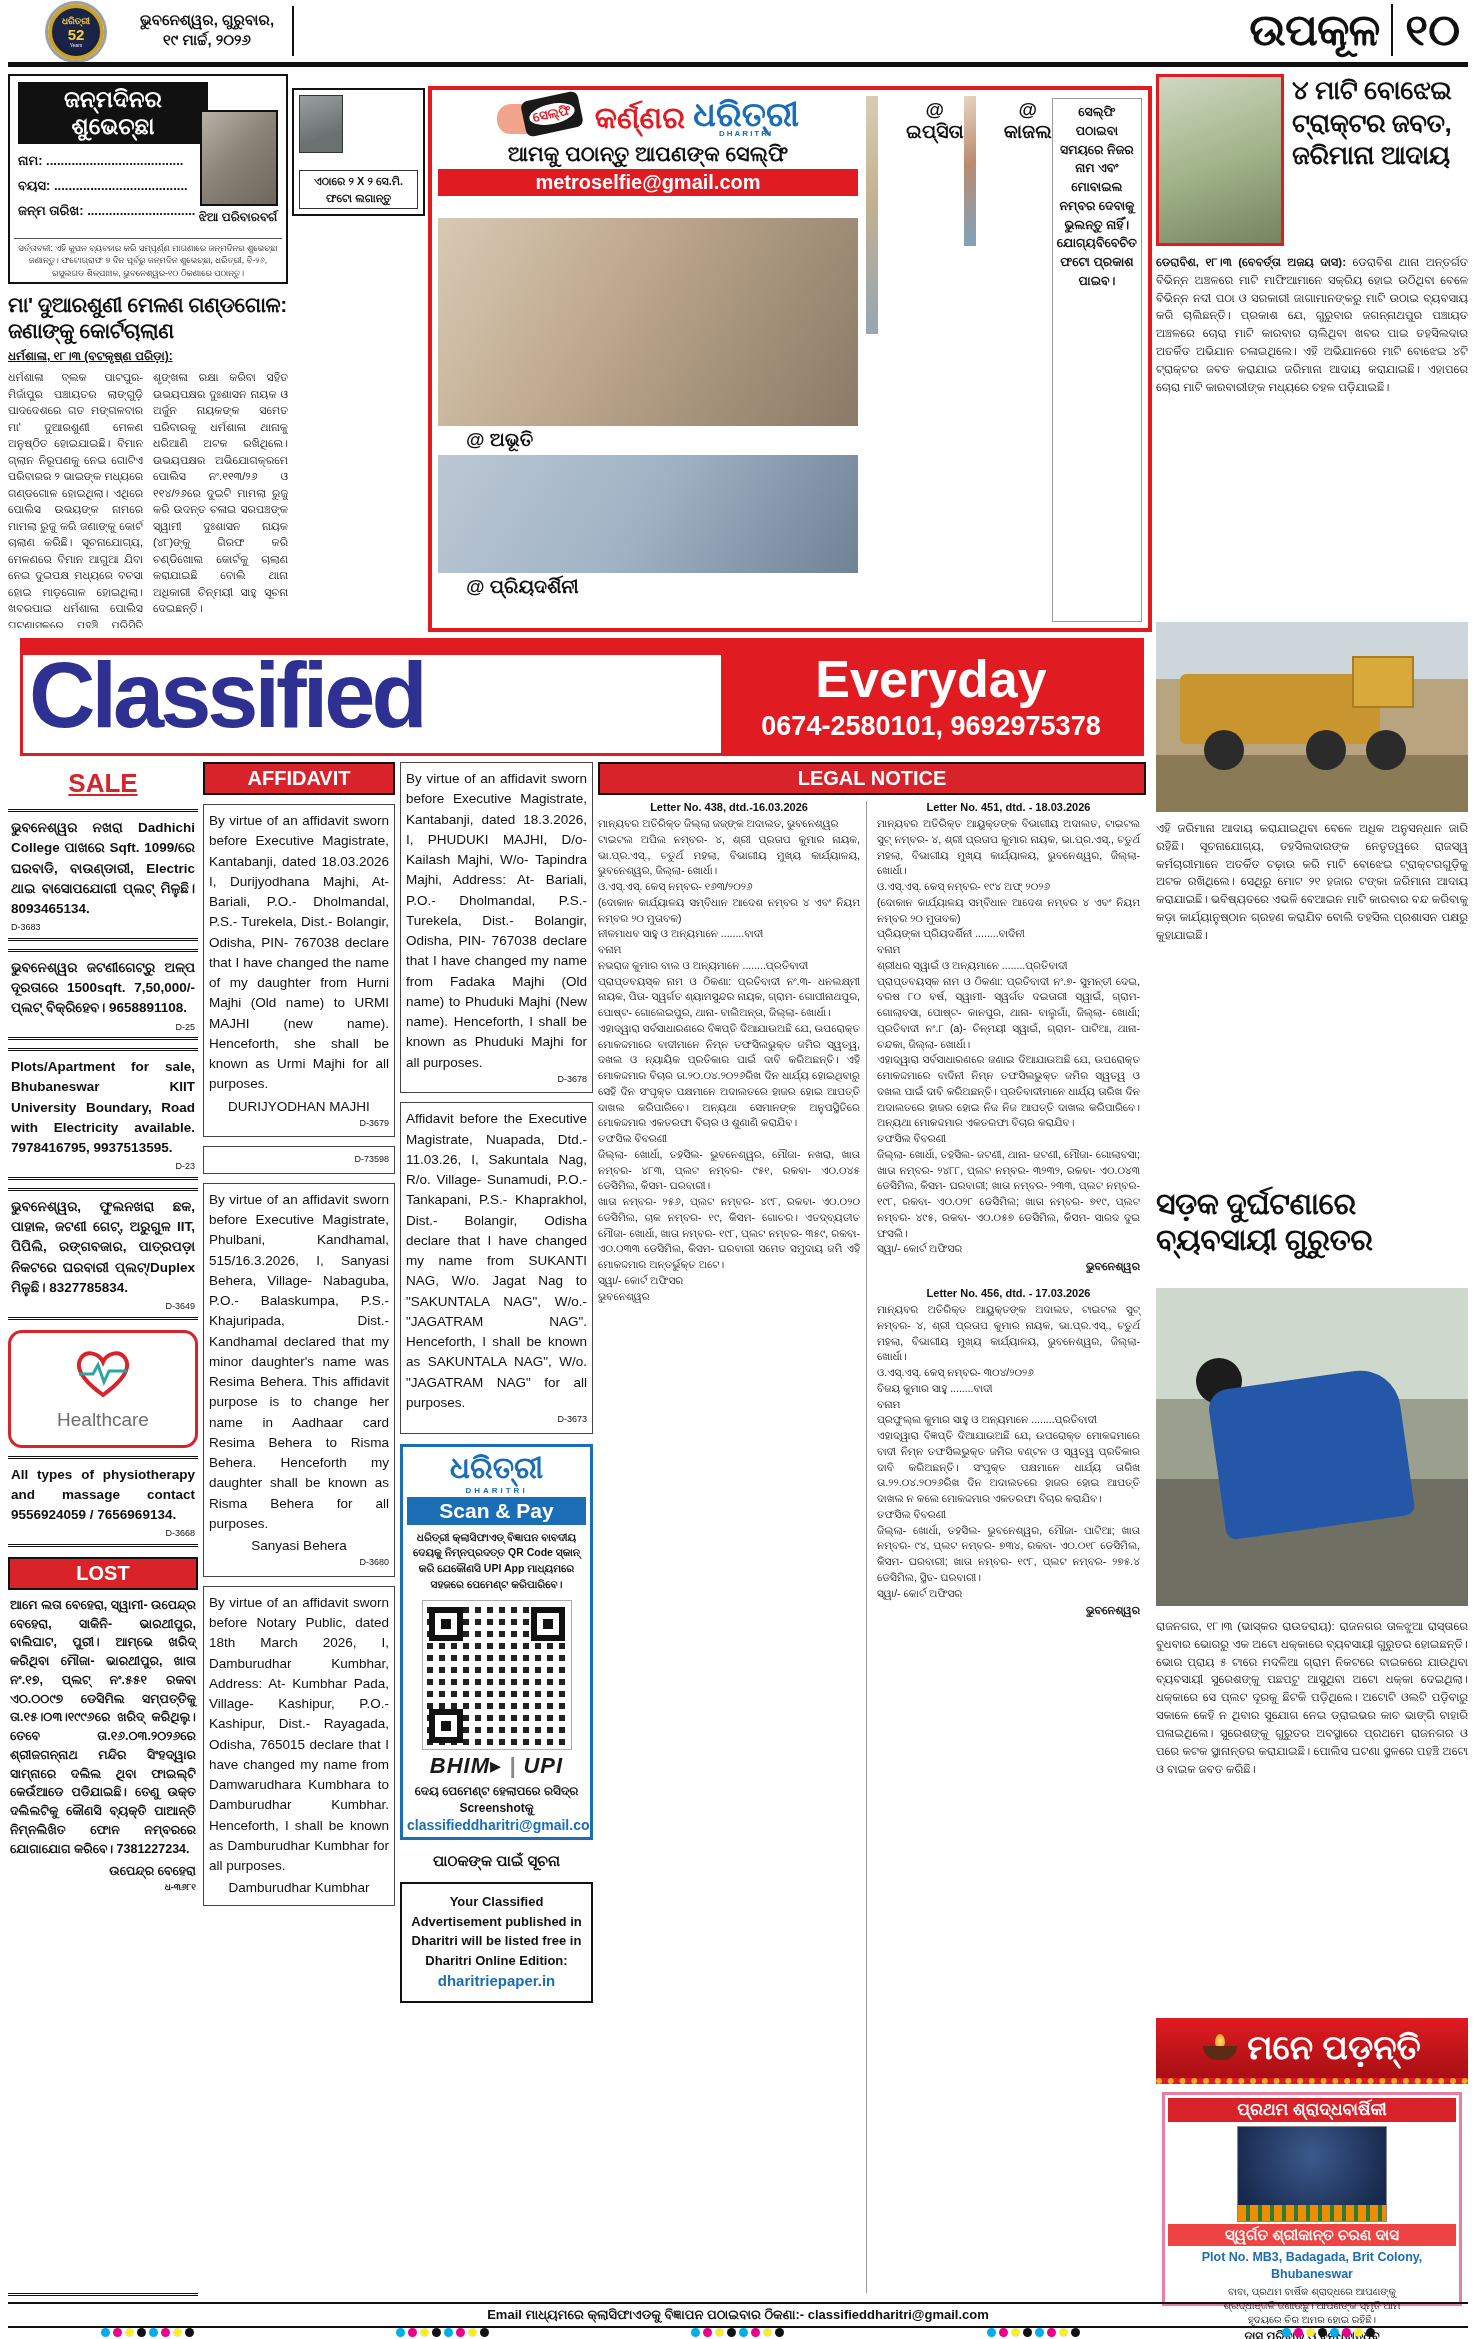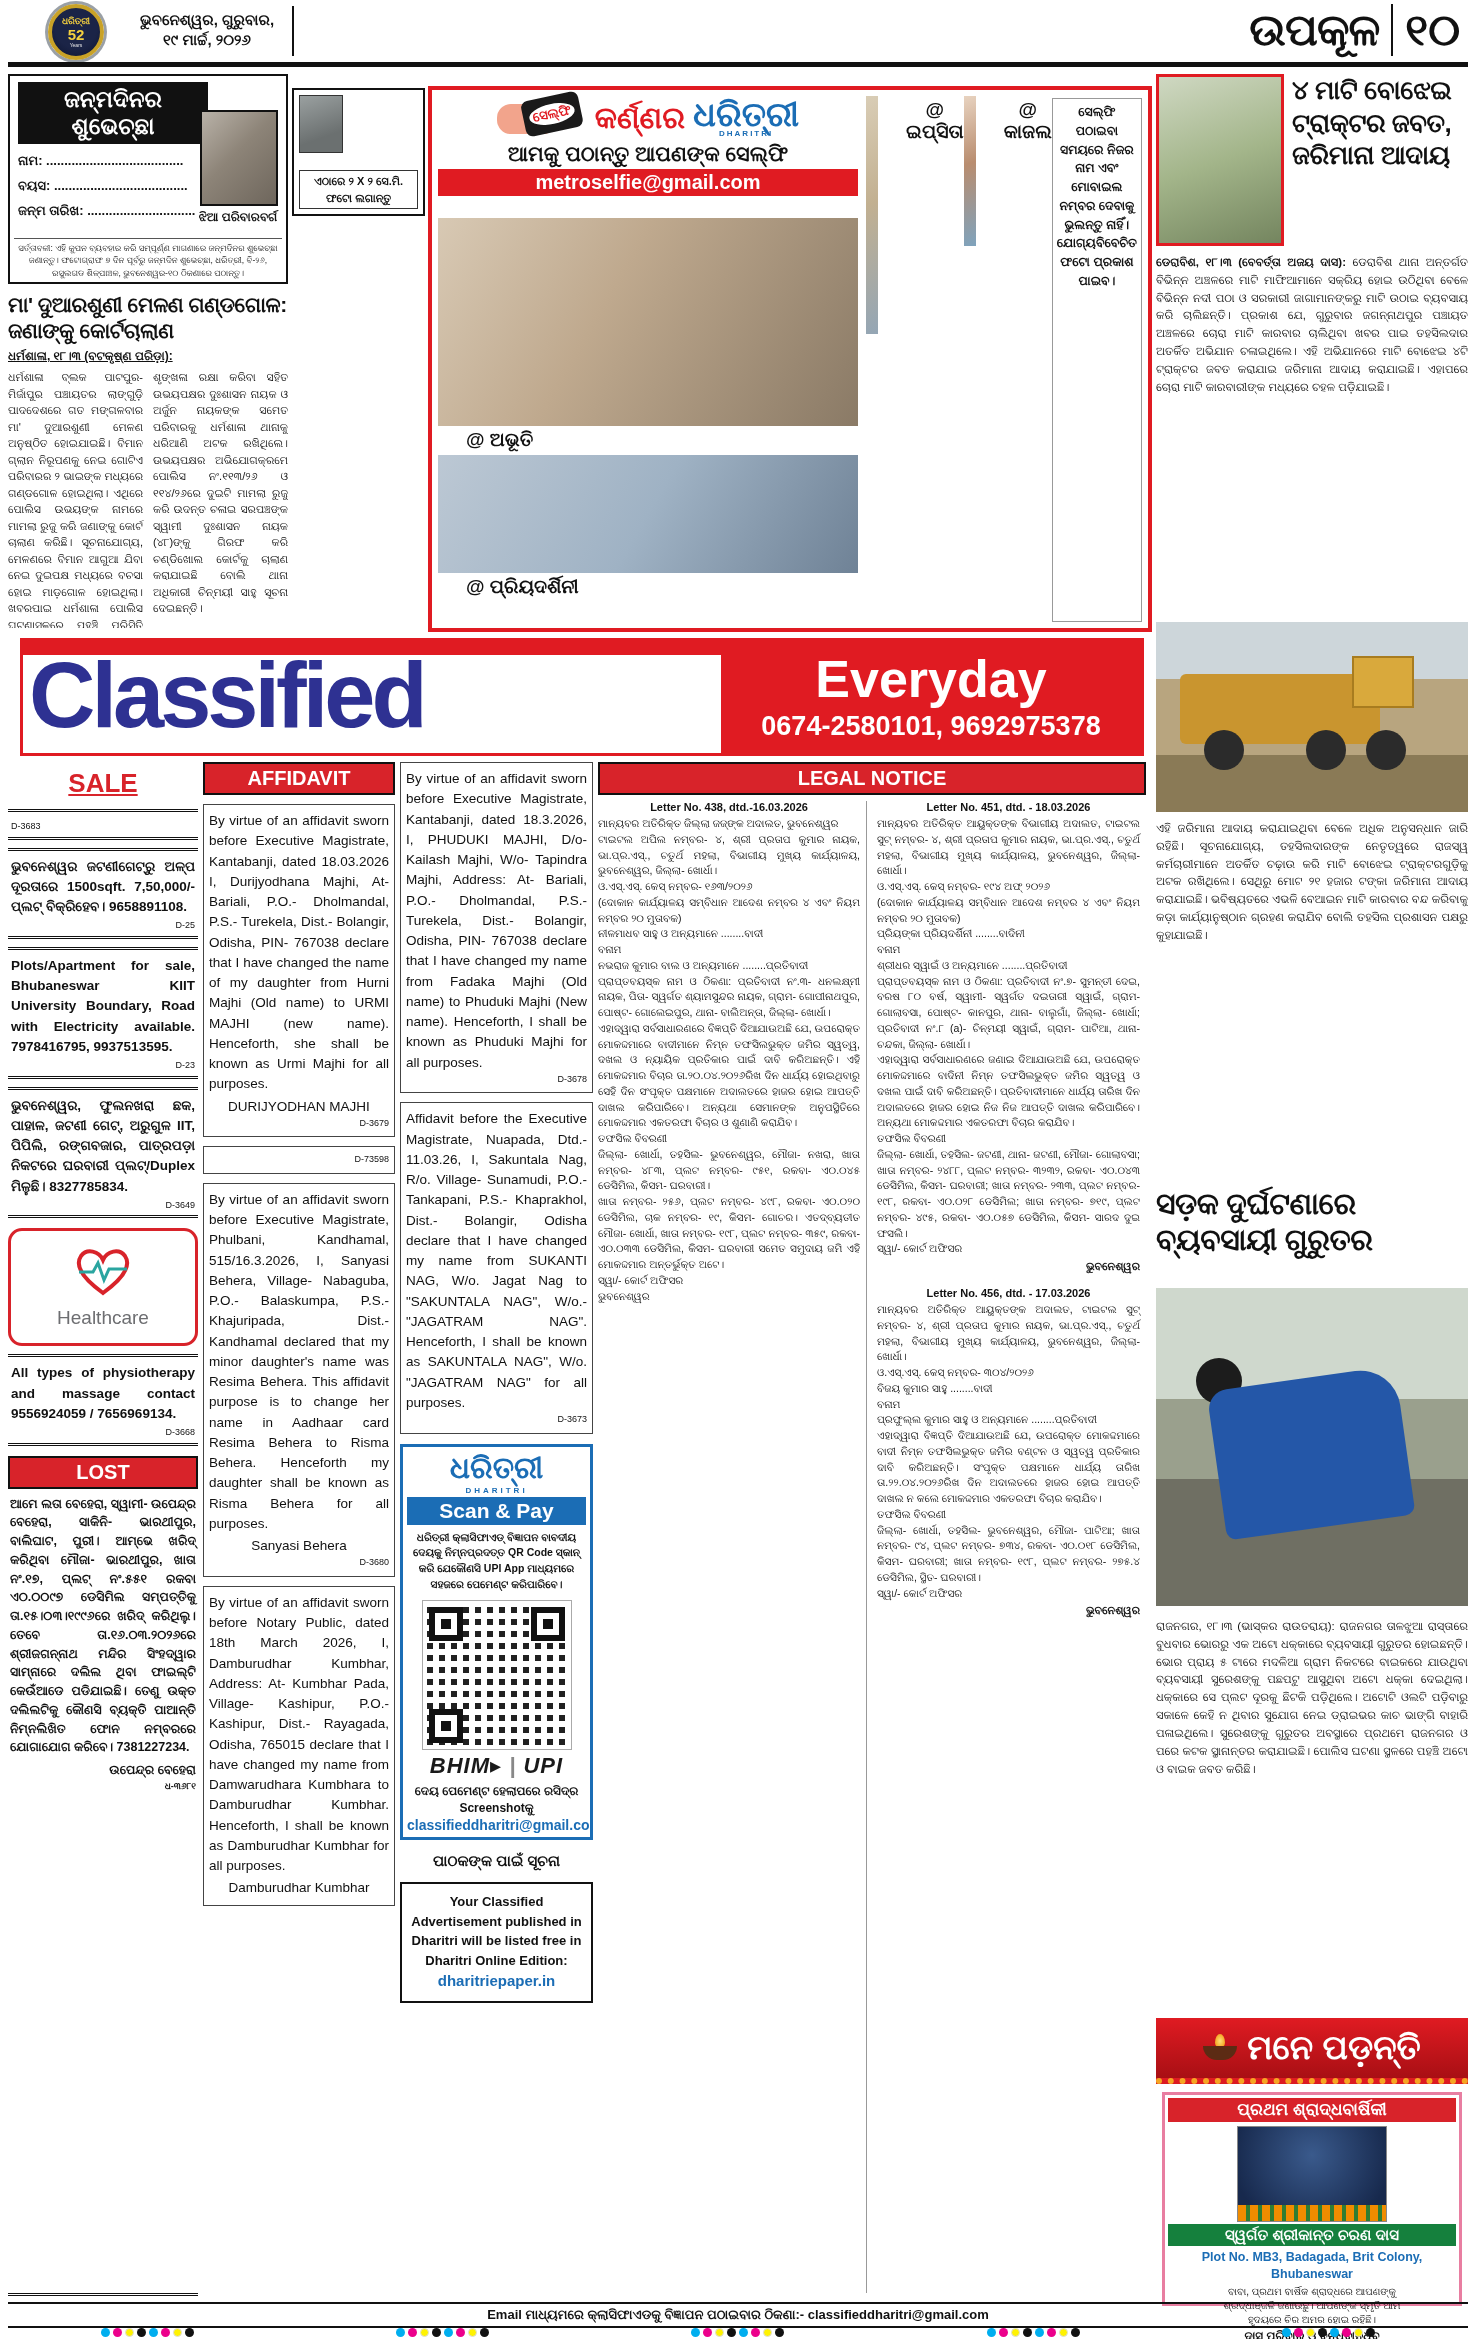--- a/index.html
+++ b/index.html
@@ -159,21 +159,21 @@
   
   .mem-banner { position:absolute; left:1156px; top:2018px; width:312px; height:66px; background:linear-gradient(#e01b22,#a80f14); color:#fff; display:flex; align-items:center; justify-content:center; gap:10px; border-bottom:6px dotted #f5a623; }
   .mem-banner-word { font-size:34px; font-weight:bold; }
   .diya { width:34px; height:24px; position:relative; }
   .diya-bowl { position:absolute; bottom:0; left:0; width:34px; height:14px; background:#5c2b14; border-radius:0 0 17px 17px; }
   .diya-flame { position:absolute; bottom:12px; left:12px; width:10px; height:14px; background:radial-gradient(#ffe27a,#f08c00); border-radius:50% 50% 50% 50%/60% 60% 40% 40%; }
   .mem-box { position:absolute; left:1162px; top:2092px; width:300px; height:214px; border:3px solid #e87ea1; padding:3px; }
   .mem-title { background:#d8232a; color:#fff; font-size:17px; font-weight:bold; text-align:center; padding:2px 0; }
   .mem-photo { width:150px; height:96px; margin:4px auto 2px; background:radial-gradient(circle at 50% 30%, #3a5a8c, #17294d 80%); border:1px solid #888; position:relative; }
   .mem-flowers { position:absolute; bottom:0; left:0; right:0; height:16px; background:repeating-linear-gradient(90deg,#f08c00 0 8px,#2f7d32 8px 12px); }
-  .mem-name { background:#15803d; color:#fff; font-size:15px; font-weight:bold; text-align:center; padding:2px 16px; }
+  .mem-name { background:#ef4444; color:#fff; font-size:15px; font-weight:bold; text-align:center; padding:2px 16px; }
   .mem-addr { color:#1b6db5; font-size:12.5px; font-weight:bold; text-align:center; margin-top:3px; line-height:1.35; }
   .mem-detail { font-size:10px; text-align:center; line-height:1.4; margin-top:2px; white-space:pre-line; }
   .mem-close { font-size:12px; font-weight:bold; text-align:center; margin-top:2px; }
 
   
   .footer-strip { position:absolute; left:8px; right:8px; top:2302px; border-top:2px solid #111; border-bottom:2px solid #111; text-align:center; font-size:13px; padding:3px 0; font-weight:bold; }
   .footer-strip .em { font-weight:bold; }
   .footer-mail { color:#111; }
   .regmarks { position:absolute; left:0; right:0; top:2326px; height:12px; display:flex; justify-content:space-around; align-items:center; }
   .dotgrp { display:flex; gap:3px; }
@@ -279,20 +279,21 @@
     <div class="cbanner-right">
       <div class="cbanner-every">Everyday</div>
       <div class="cbanner-phones">0674-2580101, 9692975378</div>
     </div>
   </div>
 
   <div class="col col1">
     <div class="sale">SALE</div>
 
     <div class="adbox">
+      <span>ଭୁବନେଶ୍ୱର ନଖରା Dadhichi College ପାଖରେ Sqft. 1099/ରେ ଘରବାଡି, ବାଉଣ୍ଡାରୀ, Electric ଥାଇ ବାସୋପଯୋଗୀ ପ୍ଲଟ୍ ମିଳୁଛି। 8093465134.</span>
       <span class="adref">D-3683</span>
     </div>
     <div class="adbox">
       <span>ଭୁବନେଶ୍ୱର ଜଟଣୀଗେଟ୍‌ରୁ ଅଳ୍ପ ଦୂରତାରେ 1500sqft. 7,50,000/- ପ୍ଲଟ୍ ବିକ୍ରିହେବ। 9658891108.</span>
       <span class="adref r">D-25</span>
     </div>
     <div class="adbox">
       <span>Plots/Apartment for sale, Bhubaneswar KIIT University Boundary, Road with Electricity available. 7978416795, 9937513595.</span>
       <span class="adref r">D-23</span>
     </div>

